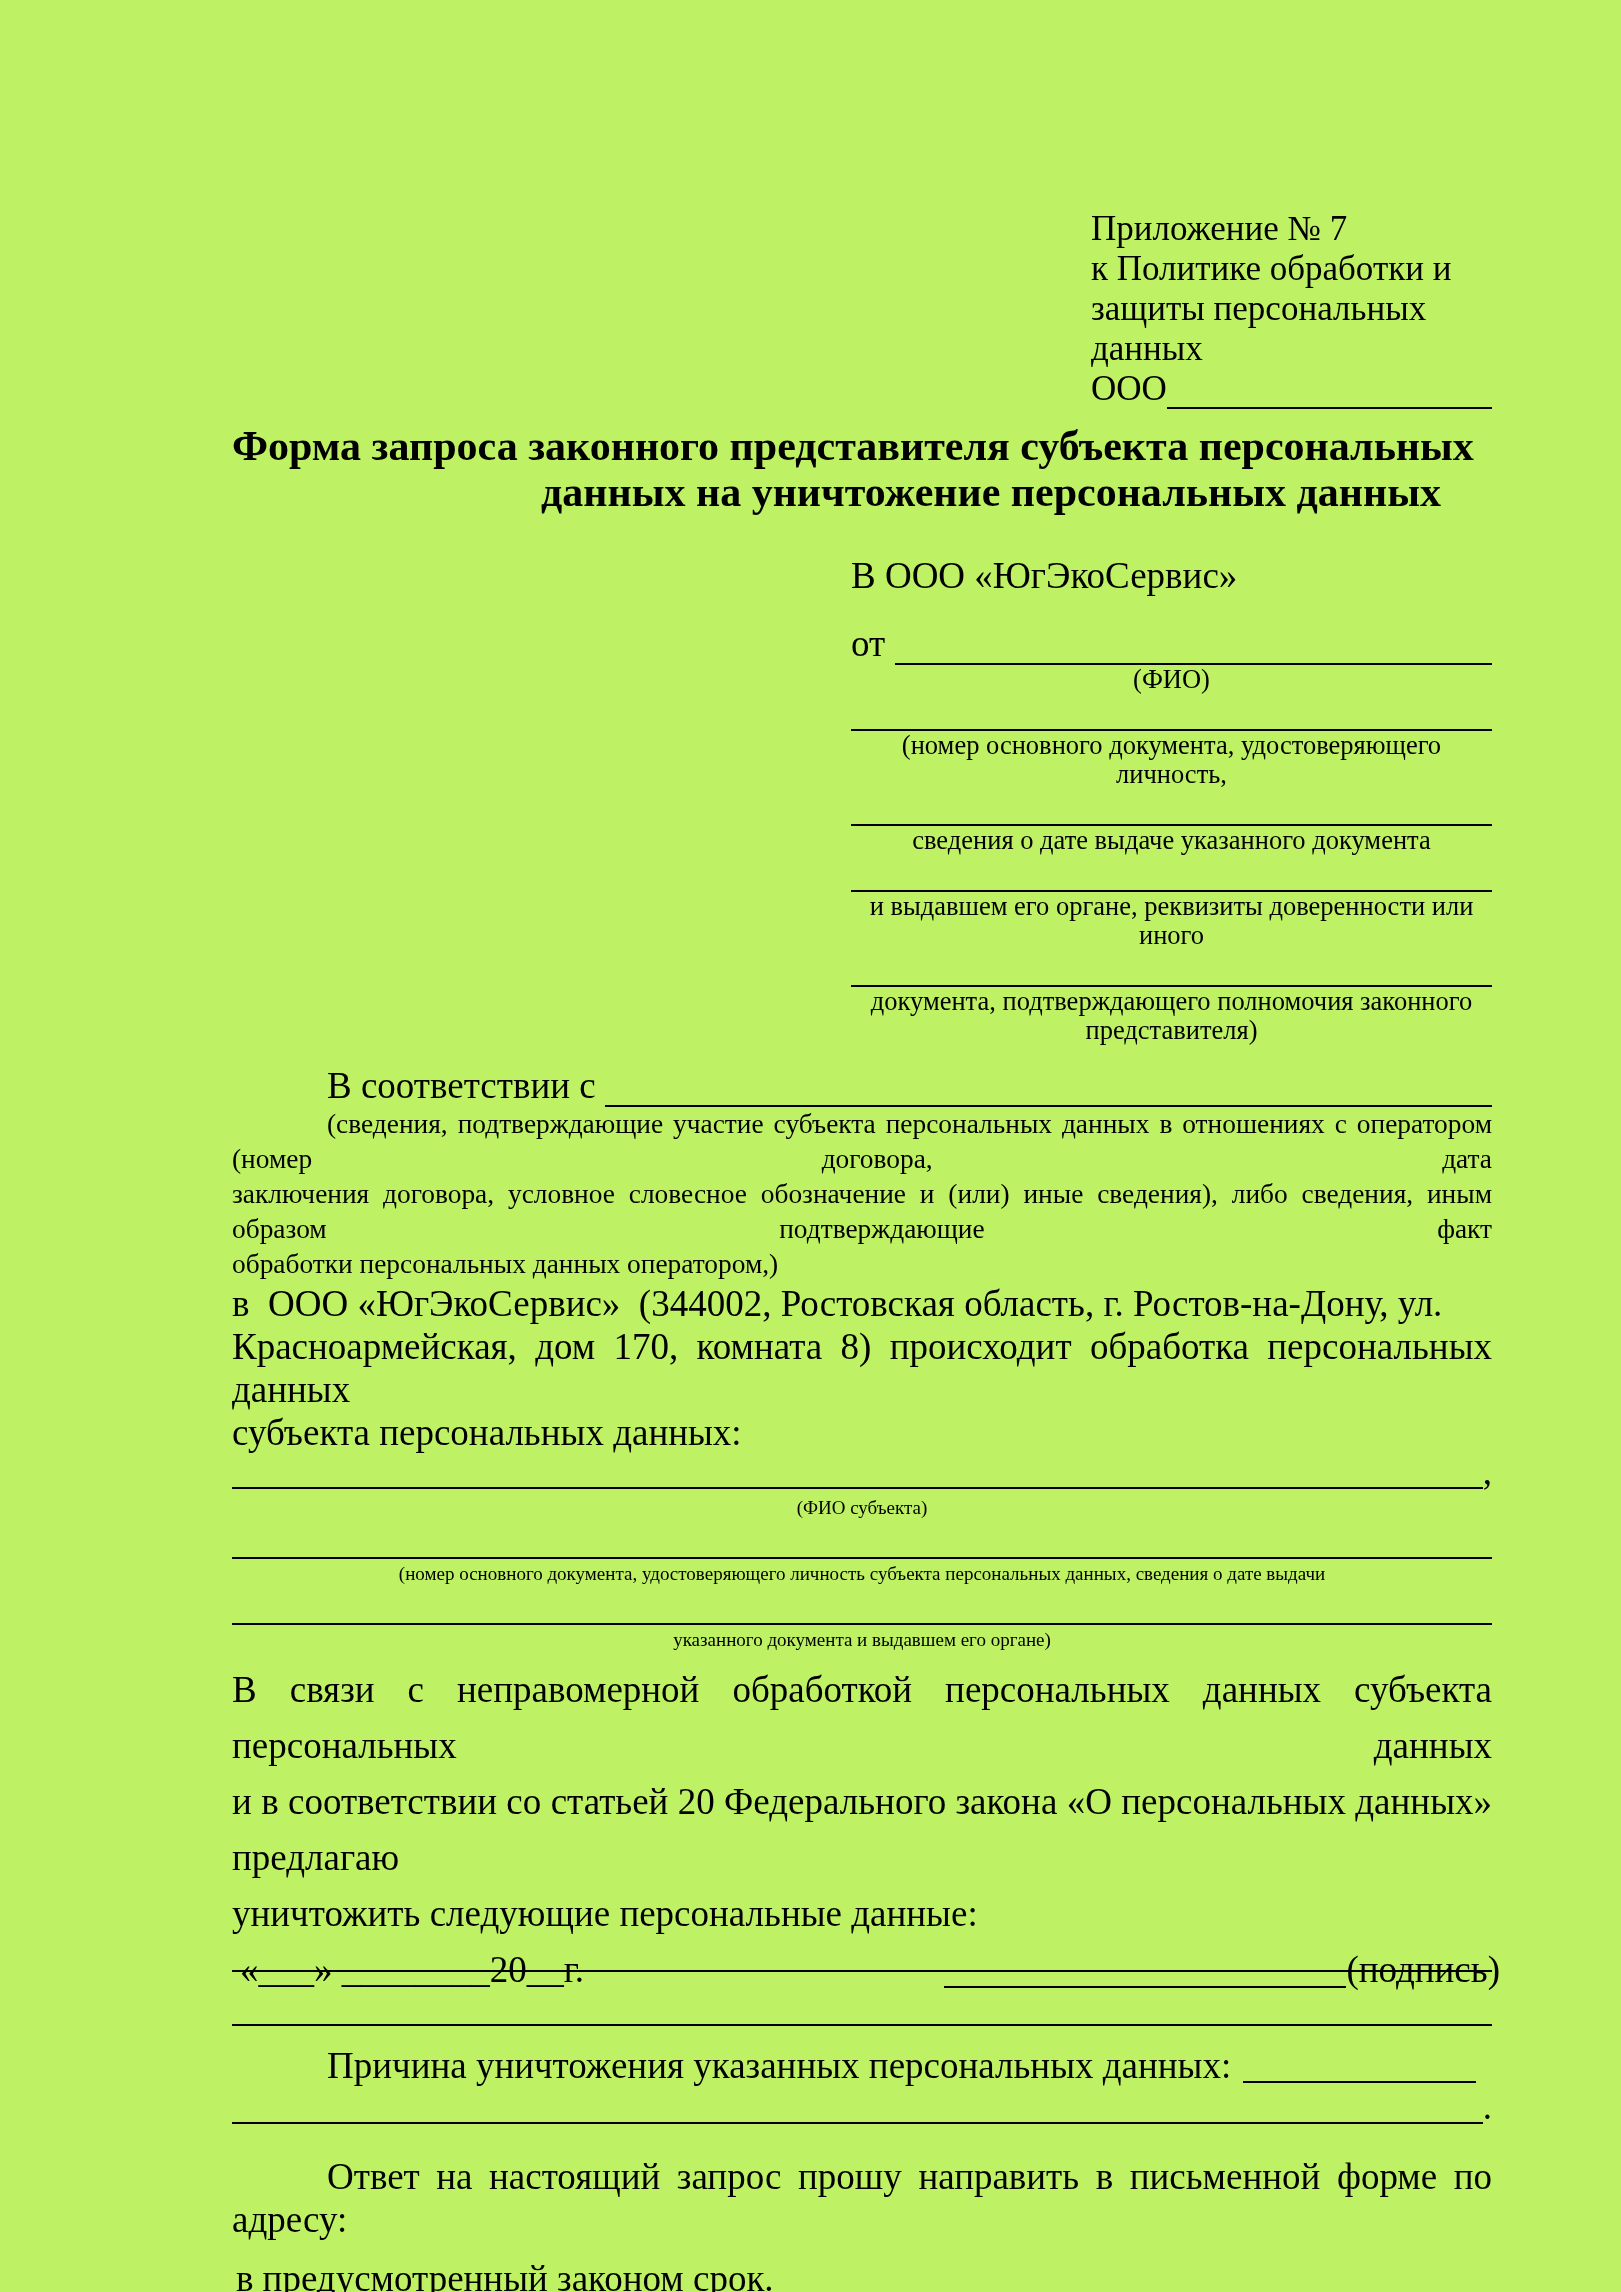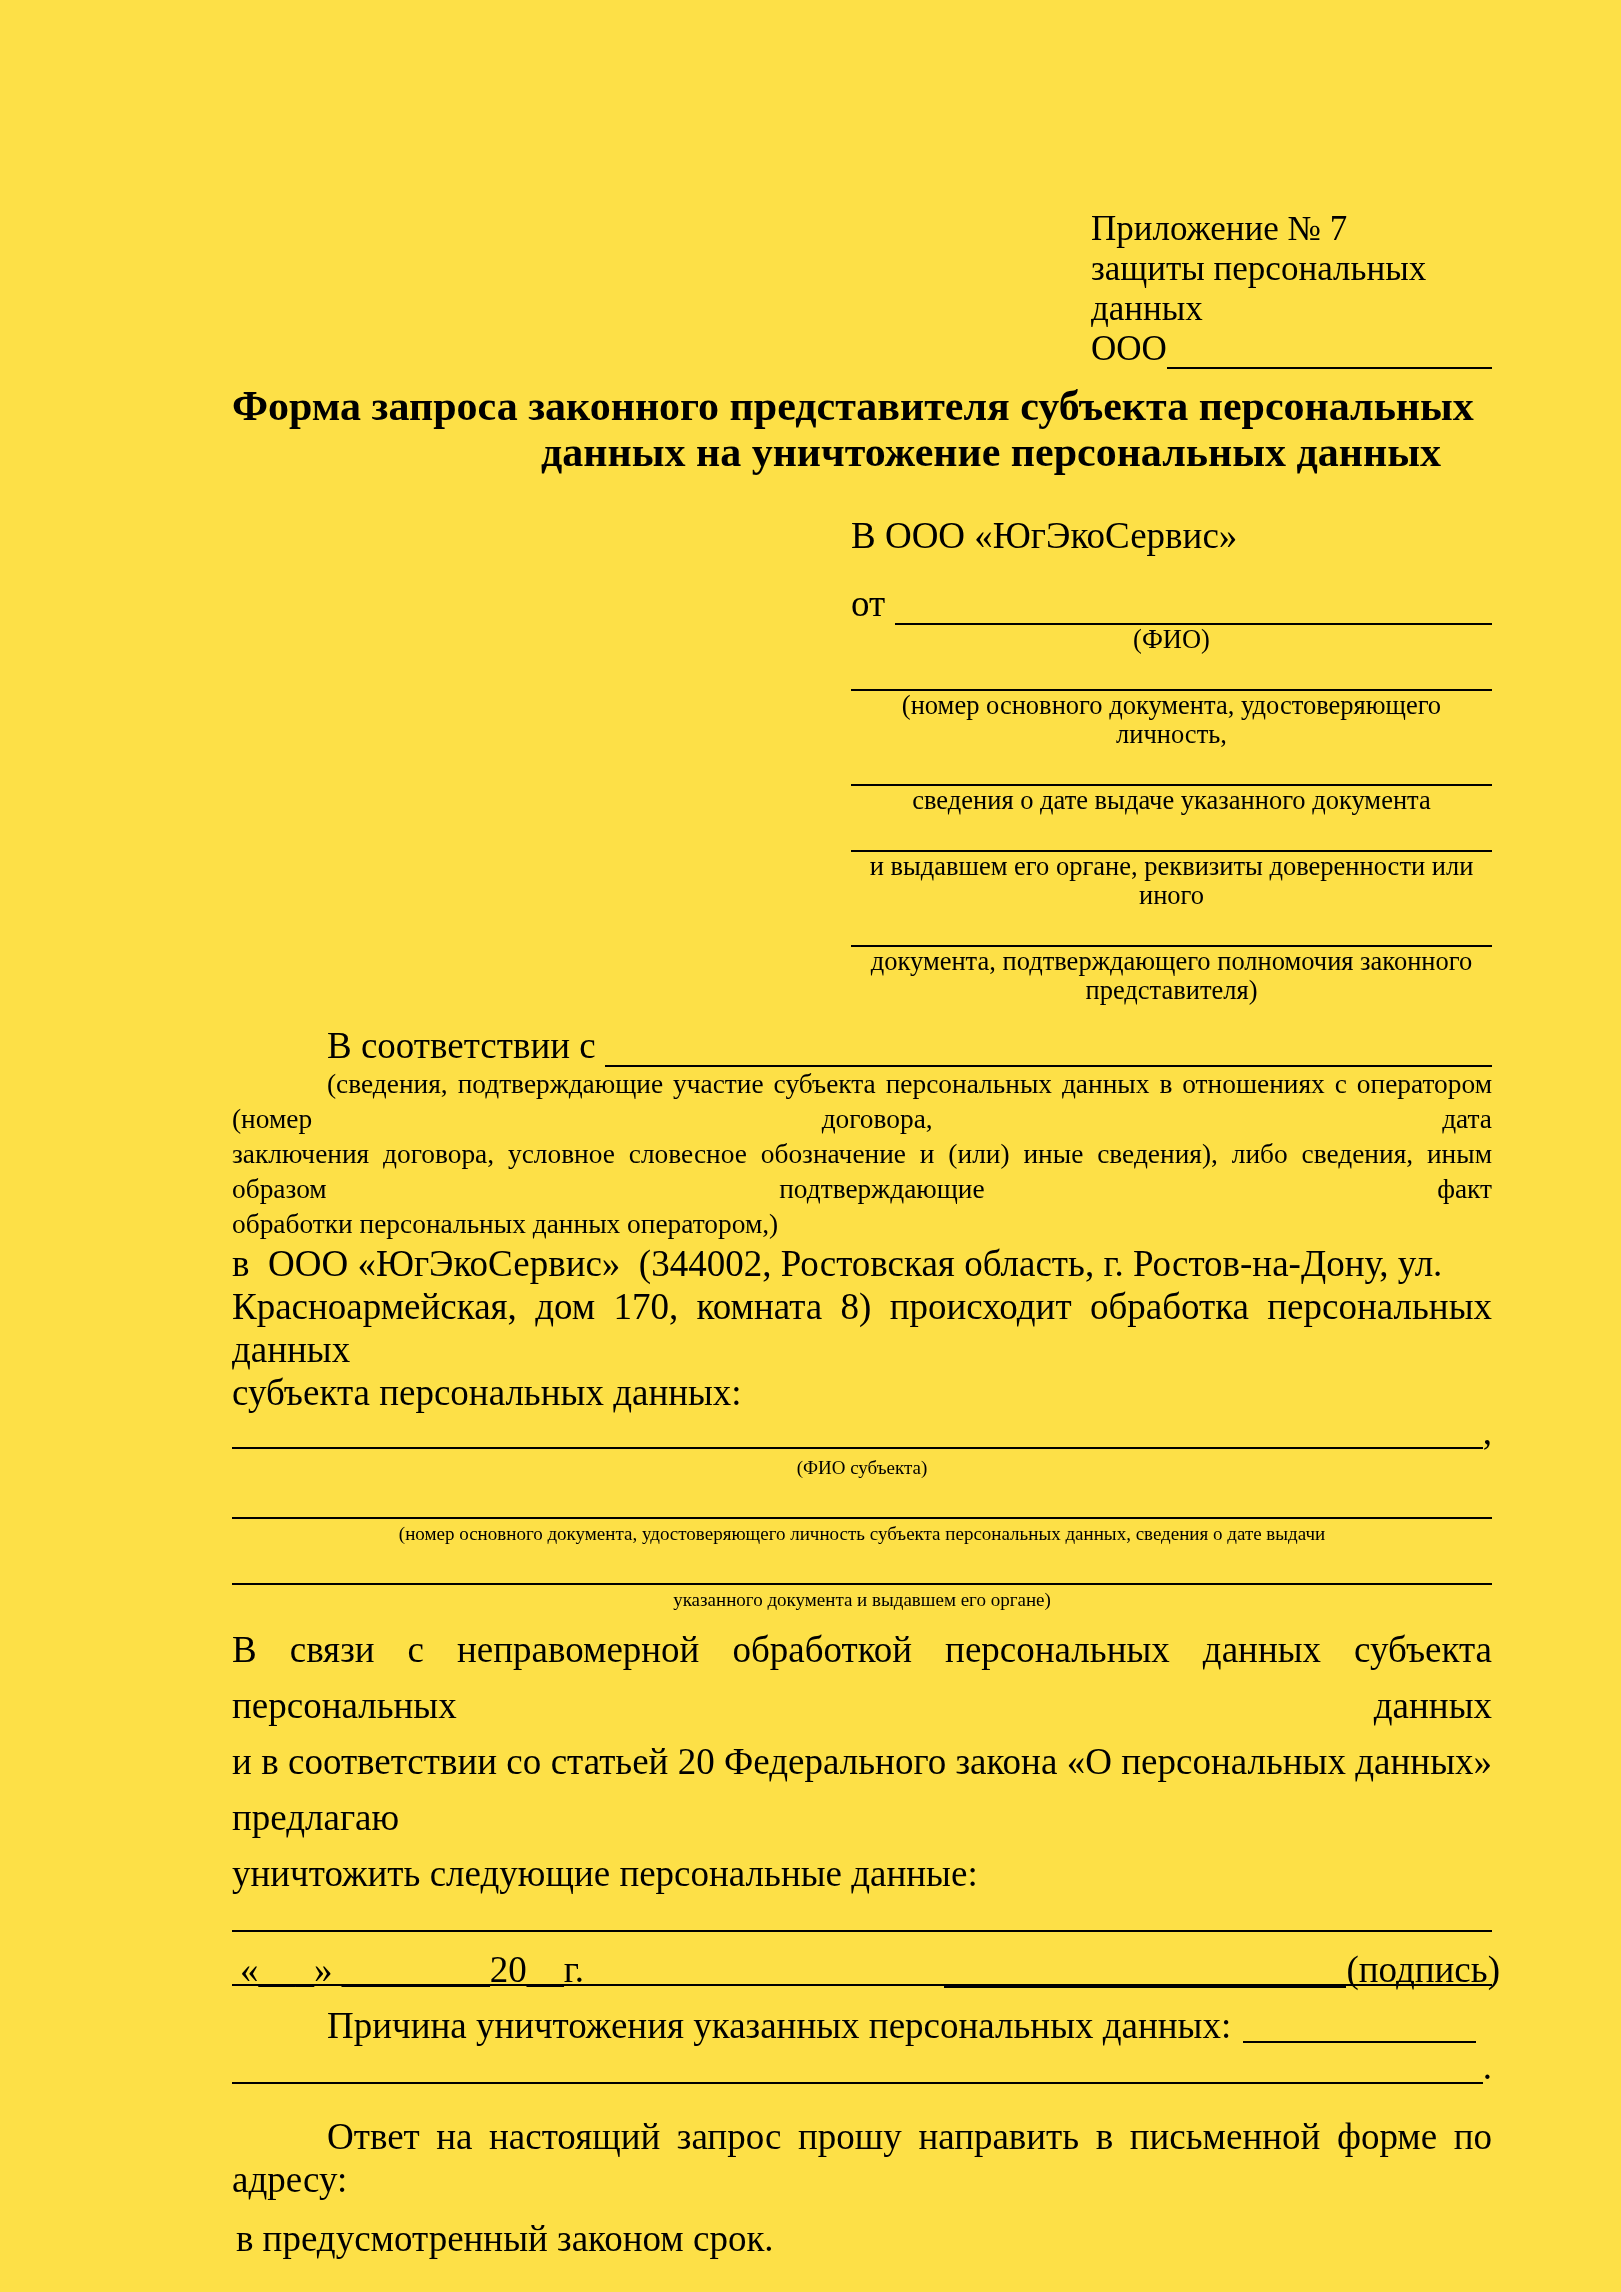--- a/index.html
+++ b/index.html
@@ -1,19 +1,19 @@
 <!DOCTYPE html>
 <html><head>
 <meta charset="utf-8">
 <style>
   html,body{margin:0;padding:0;background:#ffffff;}
   .page{
     position:relative;
     width:1621px;height:2293px;
-    background:#fde047;color:#000;
+    background:#bef264;color:#000;
     font-family:"Liberation Serif","DejaVu Serif",serif;
     overflow:hidden;
   }
   .content{position:absolute;left:232px;top:0;width:1260px;}
 
   
   .annex{margin-top:209px;margin-left:859px;font-size:35px;line-height:40px;}
   .annex-row{display:flex;}
   .annex-fill{flex:1;border-bottom:2px solid #000;}
 
@@ -72,20 +72,21 @@
   .sign-fill{width:402px;border-bottom:2px solid #000;margin-bottom:4.9px;}
 </style>
 </head>
 <body>
 
 <div class="page">
   <div class="content">
 
     <div class="annex">
       <div>Приложение № 7</div>
+      <div>к Политике обработки и</div>
       <div>защиты персональных данных</div>
       <div class="annex-row">
         <span>ООО</span>
         <span class="annex-fill"></span>
       </div>
     </div>
 
     <div class="title">
       <div>Форма запроса законного представителя субъекта персональных</div>
       <div class="title-l2">данных на уничтожение персональных данных</div>

